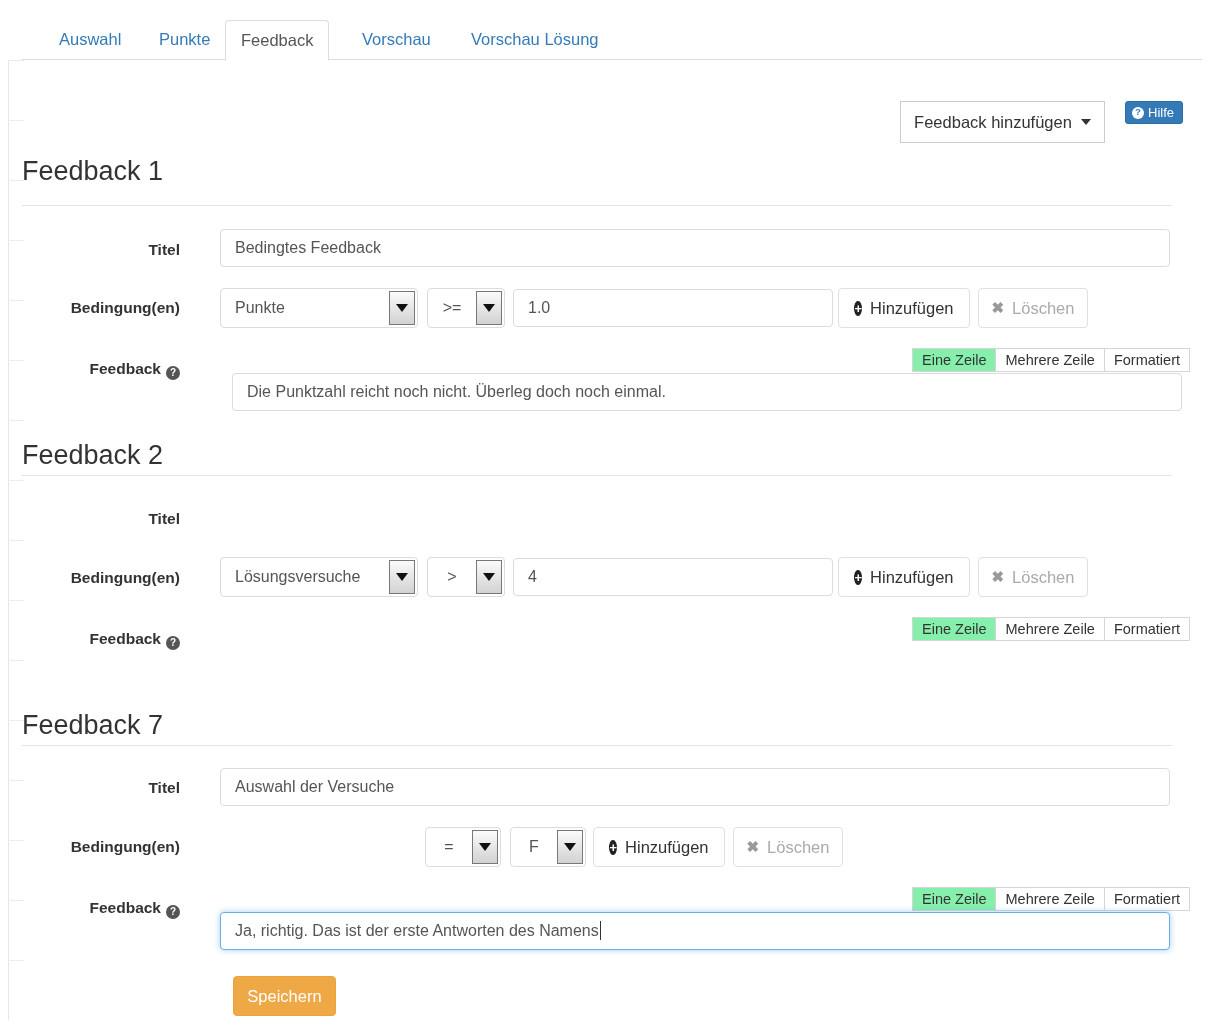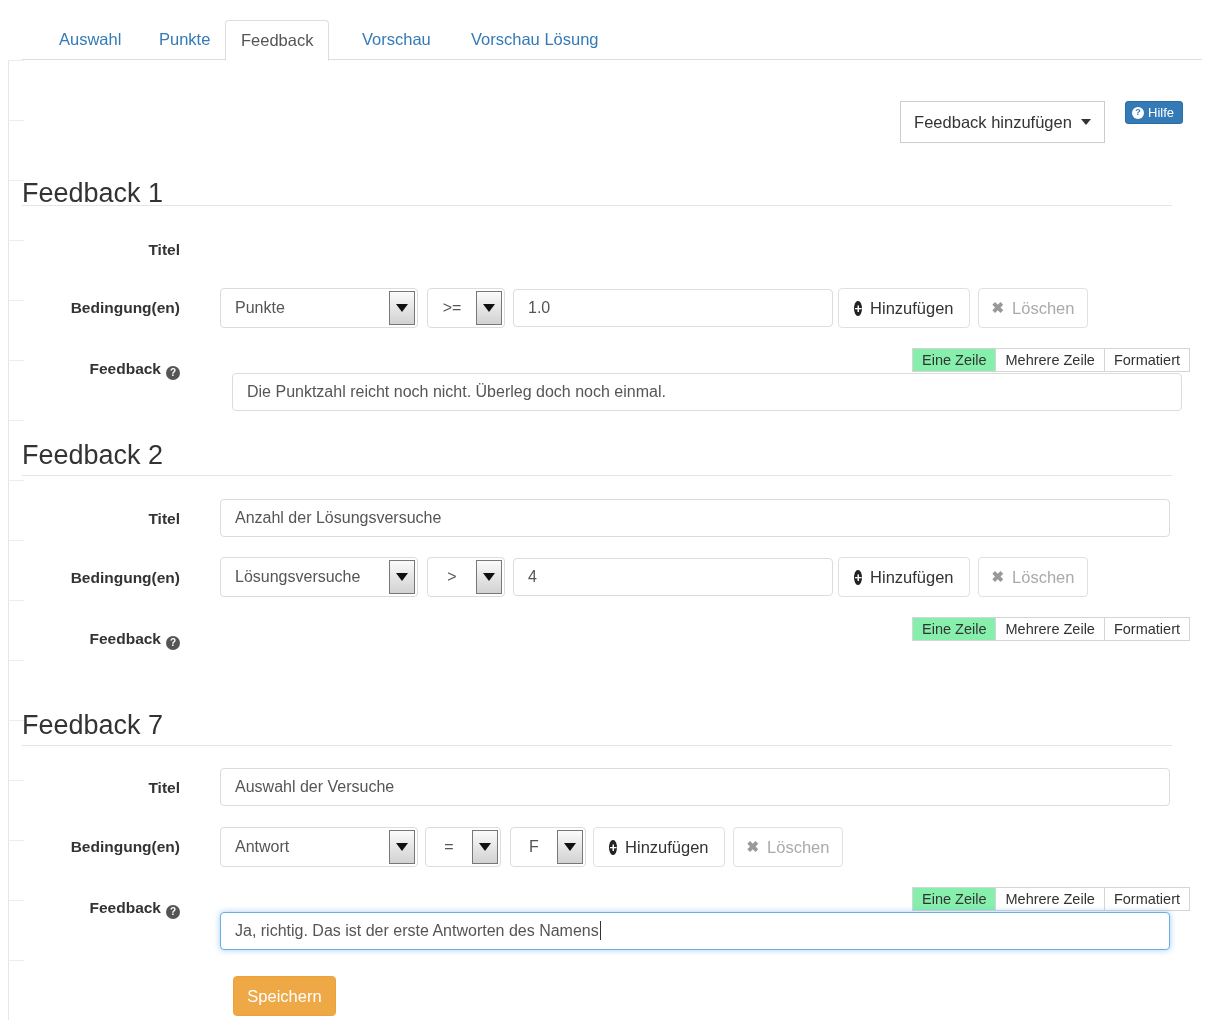--- a/index.html
+++ b/index.html
@@ -285,26 +285,27 @@
   <div class="add-feedback-btn">
     <span>Feedback hinzufügen</span>
     <span class="caret-dn"></span>
   </div>
 
   <div class="hilfe-btn">
     <span class="q-circle-w">?</span>
     <span>Hilfe</span>
   </div>
 
-  <div class="section-title" style="top:178px;">Feedback 1</div>
+  <div class="section-title" style="top:156px;">Feedback 1</div>
   <div class="section-rule" style="top:205px;"></div>
 
   <div class="form-label" style="left:0px; top:240px;">
     <span>Titel</span>
   </div>
+  <div class="txt-input" style="left:220px; top:229px; width:950px;">Bedingtes Feedback</div>
 
   <div class="form-label" style="left:0px; top:298px;">
     <span>Bedingung(en)</span>
   </div>
   <div class="sel" style="left:220px; top:288px; width:198px;">
     <span class="sel-text">Punkte</span>
     <span class="sel-btn">
         <i></i>
       </span>
   </div>
@@ -333,21 +334,20 @@
     <div class="modetab">Formatiert</div>
   </div>
   <div class="txt-input" style="left:232px; top:373px; width:950px;">Die Punktzahl reicht noch nicht. Überleg doch noch einmal.</div>
 
   <div class="section-title" style="top:440px;">Feedback 2</div>
   <div class="section-rule" style="top:475px;"></div>
 
   <div class="form-label" style="left:0px; top:509px;">
     <span>Titel</span>
   </div>
-  <div class="txt-input" style="left:220px; top:499px; width:950px;">Anzahl der Lösungsversuche</div>
 
   <div class="form-label" style="left:0px; top:568px;">
     <span>Bedingung(en)</span>
   </div>
   <div class="sel" style="left:220px; top:557px; width:198px;">
     <span class="sel-text">Lösungsversuche</span>
     <span class="sel-btn">
         <i></i>
       </span>
   </div>
@@ -380,26 +380,20 @@
   <div class="section-rule" style="top:745px;"></div>
 
   <div class="form-label" style="left:0px; top:778px;">
     <span>Titel</span>
   </div>
   <div class="txt-input" style="left:220px; top:768px; width:950px;">Auswahl der Versuche</div>
 
   <div class="form-label" style="left:0px; top:837px;">
     <span>Bedingung(en)</span>
   </div>
-  <div class="sel" style="left:220px; top:827px; width:198px;">
-    <span class="sel-text">Antwort</span>
-    <span class="sel-btn">
-        <i></i>
-      </span>
-  </div>
   <div class="sel center" style="left:425px; top:827px; width:76px;">
     <span class="sel-text">=</span>
     <span class="sel-btn">
         <i></i>
       </span>
   </div>
   <div class="sel center" style="left:510px; top:827px; width:76px;">
     <span class="sel-text">F</span>
     <span class="sel-btn">
         <i></i>

